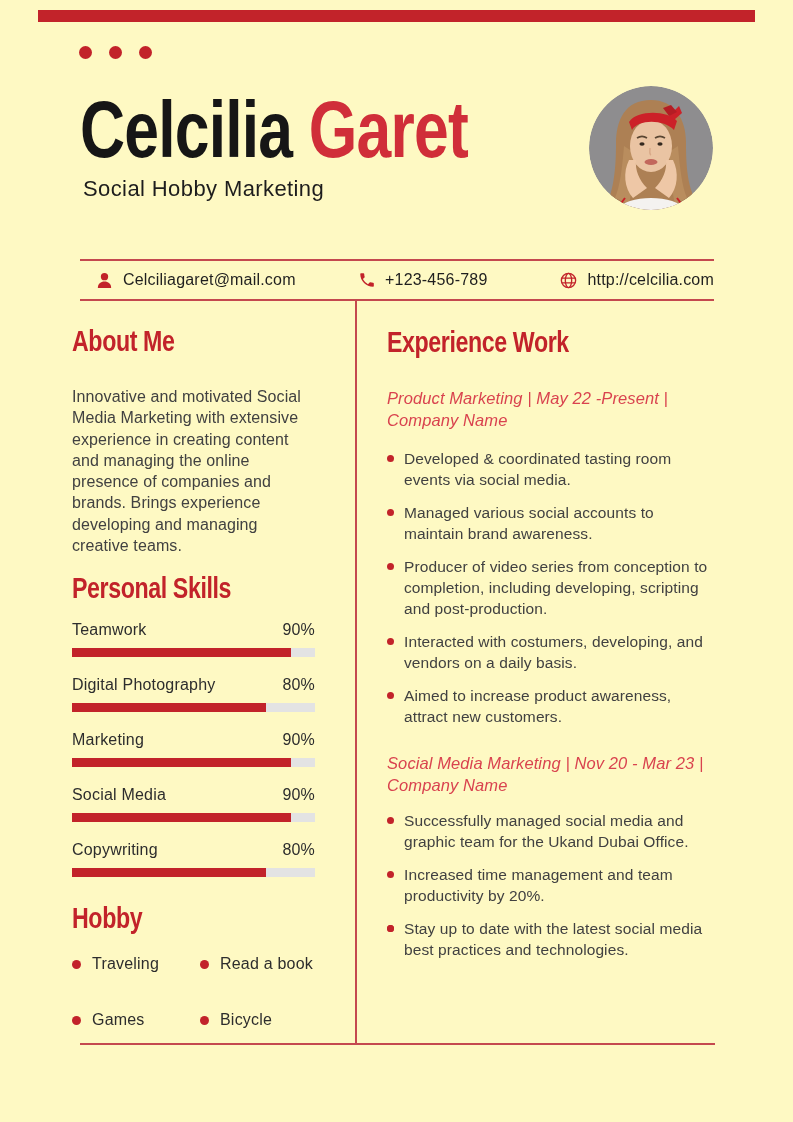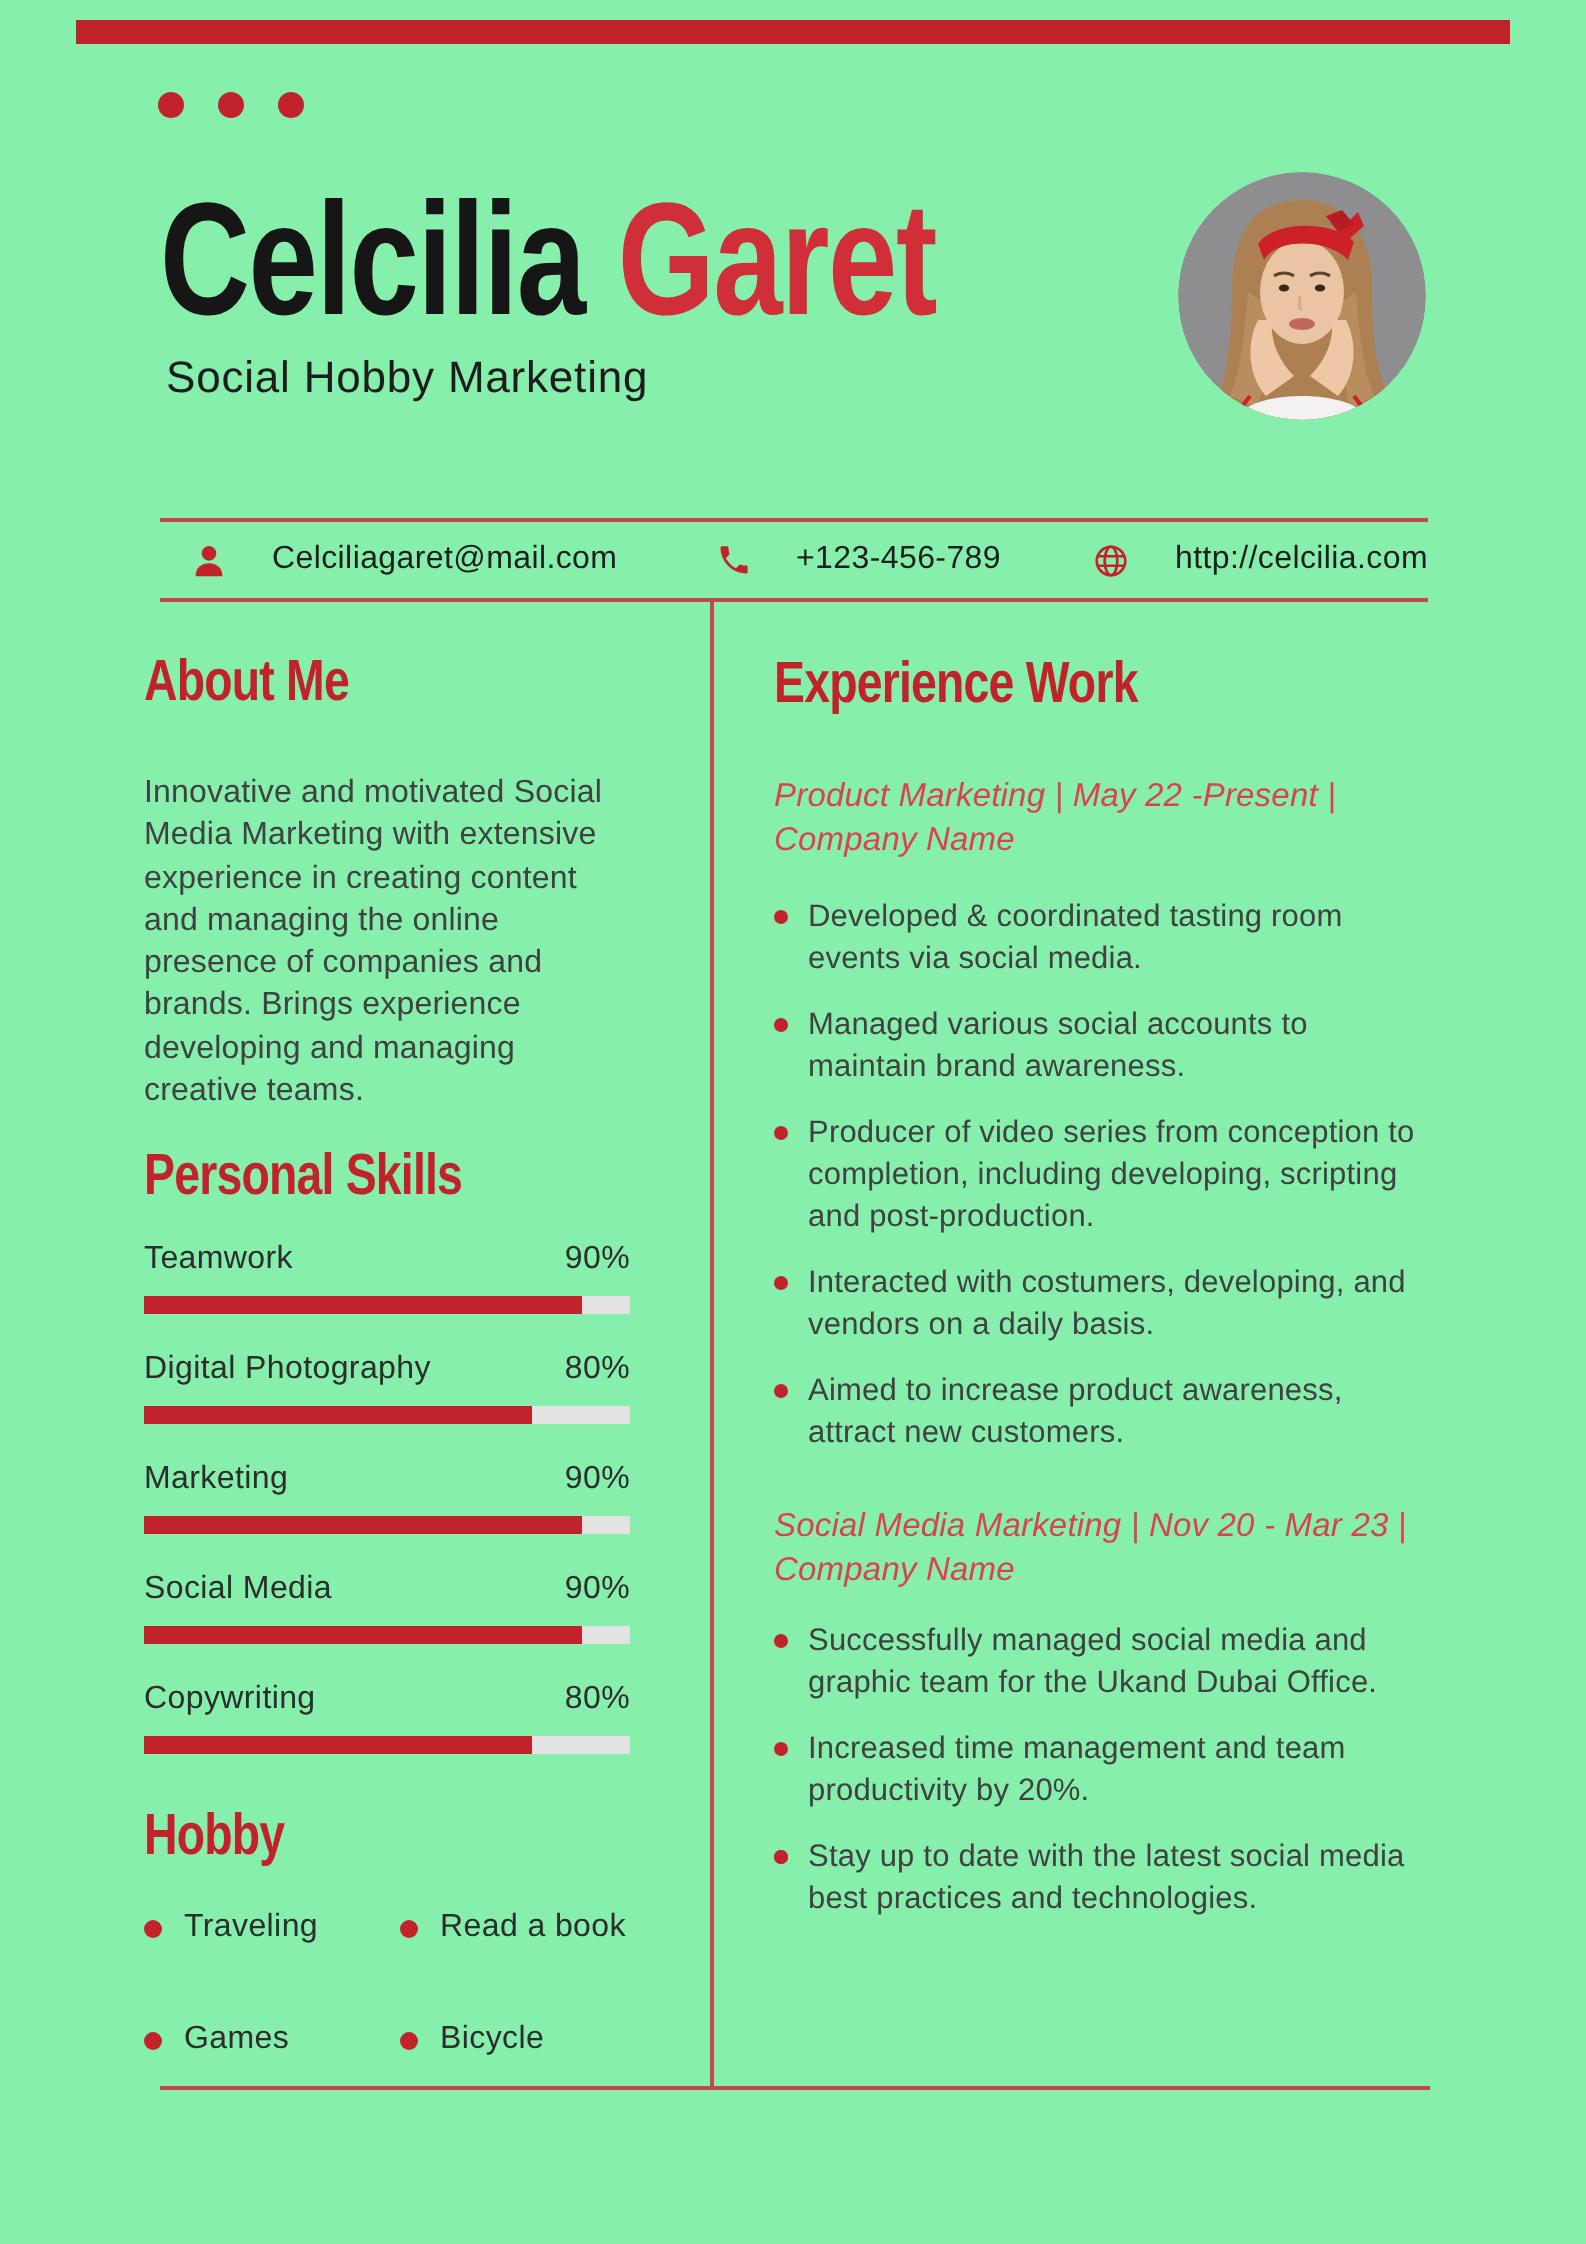--- a/index.html
+++ b/index.html
@@ -8,36 +8,36 @@
     --red-soft:#d9434f;
     --rule:#c4494f;
     --ink:#161616;
     --body:#414141;
     --label:#2d2d2d;
     --track:#e3e3e3;
   }
   *{margin:0;padding:0;box-sizing:border-box;}
   html,body{background:#ffffff;}
   body{font-family:"Liberation Sans","DejaVu Sans",sans-serif;}
-  .page{position:relative;width:793px;height:1122px;background:#86efac;overflow:hidden;}
+  .page{position:relative;width:793px;height:1122px;background:#fef9c3;overflow:hidden;}
 
   .top-bar{position:absolute;left:38px;top:10px;width:717px;height:12px;background:var(--red);}
   .dots{position:absolute;left:79px;top:46px;display:flex;gap:17px;}
   .dot{width:13px;height:13px;border-radius:50%;background:var(--red);}
 
   h1.name{position:absolute;left:80px;top:94px;font-size:80px;line-height:72px;font-weight:800;
     color:var(--ink);letter-spacing:-1px;transform:scaleX(.78);transform-origin:left top;white-space:nowrap;}
   h1.name .last{color:var(--red-name);}
   .subtitle{position:absolute;left:83px;top:176px;font-size:22px;letter-spacing:.4px;color:#1d1d1d;font-weight:500;}
 
   .photo{position:absolute;left:589px;top:86px;width:124px;height:124px;border-radius:50%;overflow:hidden;}
 
   .contact-bar{position:absolute;left:80px;top:259px;width:634px;height:42px;
     border-top:2px solid var(--rule);border-bottom:2px solid var(--rule);}
-  .contact-item{position:absolute;top:0;height:38px;display:flex;align-items:center;gap:22px;
+  .contact-item{position:absolute;top:0;height:38px;display:flex;align-items:center;gap:9px;
     font-size:16px;color:#1f1f1f;font-weight:500;letter-spacing:.2px;}
   .ci-email{left:15px;} .ci-phone{left:278px;} .ci-web{right:0;}
   .contact-item svg{display:block;}
 
   .col-left{position:absolute;left:72px;top:326px;width:243px;}
   .col-right{position:absolute;left:387px;top:327px;width:330px;}
   .divider-v{position:absolute;left:355px;top:301px;width:2px;height:742px;background:var(--rule);}
   .bottom-line{position:absolute;left:80px;top:1043px;width:635px;height:2px;background:var(--rule);}
 
   h2.sec{font-size:29px;line-height:30px;font-weight:800;color:var(--red);letter-spacing:-.5px;

